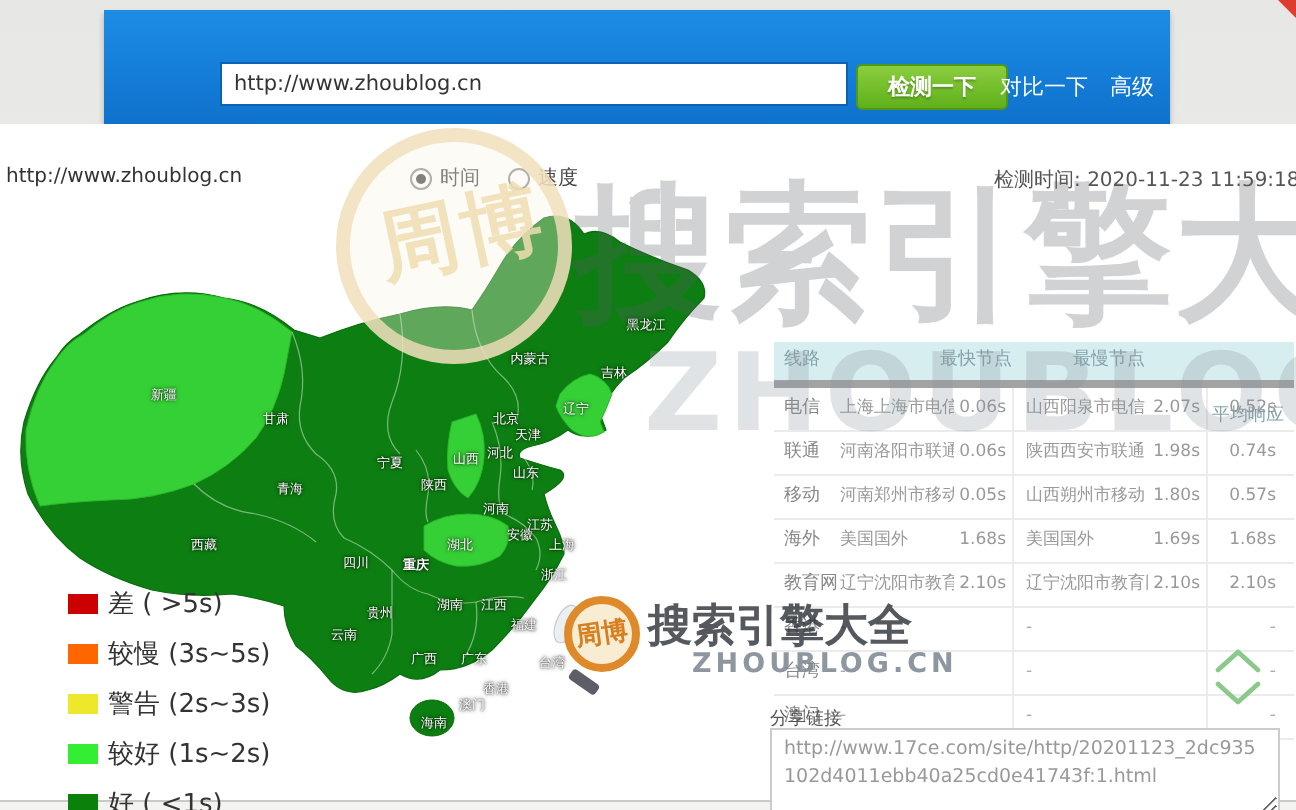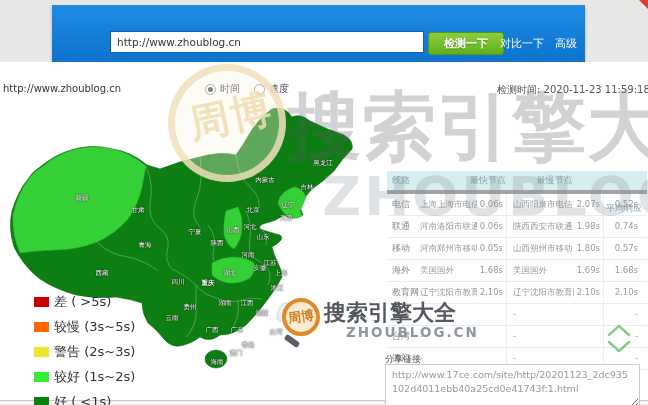--- a/index.html
+++ b/index.html
@@ -183,21 +183,21 @@
           <div class="prov-label" style="left: 82px; top: 103px;">新疆</div>
           <div class="prov-label" style="left: 102px; top: 178px;">西藏</div>
           <div class="prov-label" style="left: 145px; top: 150px;">青海</div>
           <div class="prov-label" style="left: 138px; top: 115px;">甘肃</div>
           <div class="prov-label" style="left: 195px; top: 137px;">宁夏</div>
           <div class="prov-label" style="left: 265px; top: 85px;">内蒙古</div>
           <div class="prov-label" style="left: 323px; top: 68px;">黑龙江</div>
           <div class="prov-label" style="left: 307px; top: 92px;">吉林</div>
           <div class="prov-label" style="left: 288px; top: 110px;">辽宁</div>
           <div class="prov-label" style="left: 253px; top: 115px;">北京</div>
-          <div class="prov-label" style="left: 264px; top: 123px; margin-left: 22px;">天津</div>
+          <div class="prov-label" style="left: 264px; top: 123px;">天津</div>
           <div class="prov-label" style="left: 250px; top: 132px;">河北</div>
           <div class="prov-label" style="left: 233px; top: 135px;">山西</div>
           <div class="prov-label" style="left: 263px; top: 142px;">山东</div>
           <div class="prov-label" style="left: 248px; top: 160px;">河南</div>
           <div class="prov-label" style="left: 217px; top: 148px;">陕西</div>
           <div class="prov-label" style="left: 178px; top: 187px;">四川</div>
           <div class="prov-label" style="left: 208px; top: 188px; font-weight: bold;">重庆</div>
           <div class="prov-label" style="left: 230px; top: 178px;">湖北</div>
           <div class="prov-label" style="left: 260px; top: 173px;">安徽</div>
           <div class="prov-label" style="left: 270px; top: 168px;">江苏</div>

